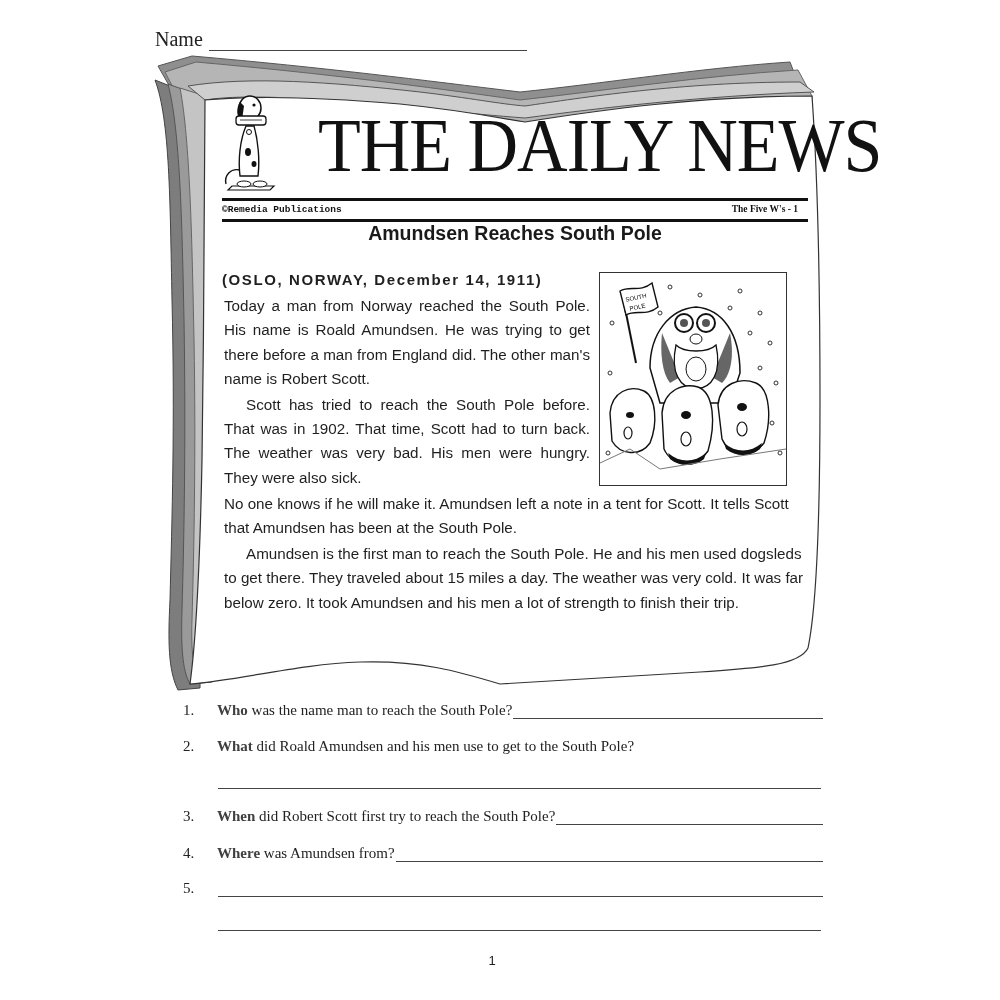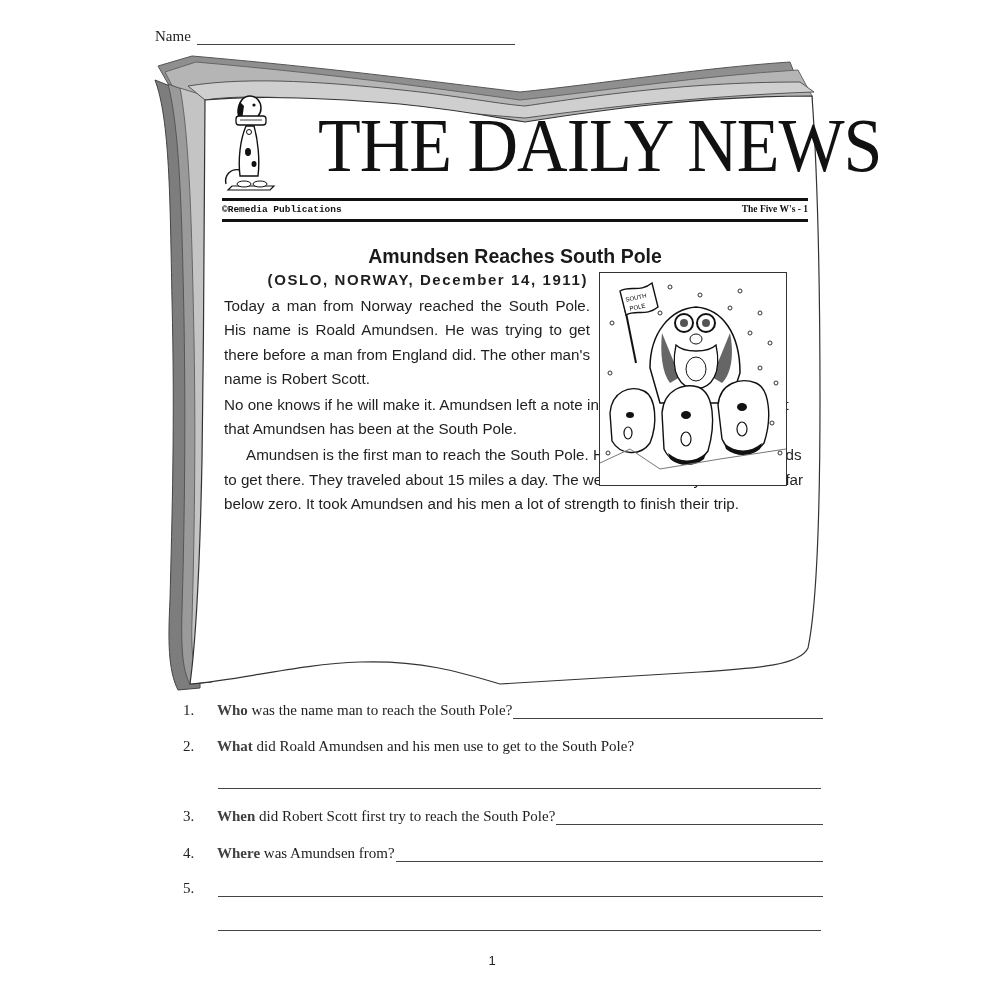--- a/index.html
+++ b/index.html
@@ -1,34 +1,34 @@
 <!DOCTYPE html>
 <html><head>
   <meta charset="utf-8">
   <style>
     html, body { margin: 0; padding: 0; background: #ffffff; }
     body { width: 1000px; height: 1000px; position: relative; overflow: hidden; font-family: "Liberation Sans", sans-serif; color: #1a1a1a; }
 
-    .name-line { position: absolute; left: 155px; top: 28px; font-family: "Liberation Serif", serif; font-size: 15px; color: #222; display: flex; align-items: flex-end; justify-content: center; }
+    .name-line { position: absolute; left: 155px; top: 28px; font-family: "Liberation Serif", serif; font-size: 20px; color: #222; display: flex; align-items: flex-end; justify-content: center; }
     .name-line .blank { display: inline-block; width: 318px; border-bottom: 1px solid #444; margin-left: 6px; height: 14px; }
 
     .paper-svg { position: absolute; left: 0; top: 0; width: 1000px; height: 720px; }
 
     .masthead-dog { position: absolute; left: 218px; top: 90px; width: 70px; height: 108px; }
     .masthead-title { position: absolute; left: 318px; top: 104px; width: 460px; font-family: "Liberation Serif", serif; font-size: 70px; line-height: 78px; letter-spacing: -1px; color: #111; transform: scaleY(1.08); transform-origin: left top; white-space: nowrap; }
     .rule-top { position: absolute; left: 222px; top: 198px; width: 586px; height: 3px; background: #111; }
     .rule-bottom { position: absolute; left: 222px; top: 219px; width: 586px; height: 3px; background: #111; }
     .pub-left { position: absolute; left: 222px; top: 204px; font-family: Liberation Mono, monospace; font-weight: bold; font-size: 9.5px; color: #111; }
-    .pub-right { position: absolute; right: 192px; top: 204px; font-family: "Liberation Serif", serif; font-weight: bold; font-size: 9.5px; color: #111; }
+    .pub-right { position: absolute; right: 202px; top: 204px; font-family: "Liberation Serif", serif; font-weight: bold; font-size: 9.5px; color: #111; }
 
-    .headline { position: absolute; left: 222px; top: 245px; width: 586px; text-align: center; font-weight: bold; font-size: 19.5px; color: #1a1a1a; }
+    .headline { position: absolute; left: 222px; top: 222px; width: 586px; text-align: center; font-weight: bold; font-size: 19.5px; color: #1a1a1a; }
 
     .article { position: absolute; left: 222px; top: 268px; width: 588px; font-size: 15.2px; line-height: 24.2px; color: #1f1f1f; }
     .article .narrow { width: 366px; text-align: justify; }
-    .article .dateline { font-weight: bold; letter-spacing: 1.6px; text-align: right; font-size: 15px; width: 366px; }
+    .article .dateline { font-weight: bold; letter-spacing: 1.6px; font-size: 15px; width: 366px; }
     .article p { margin: 2px; }
     .article .indent { text-indent: 22px; }
 
     .illustration { position: absolute; left: 599px; top: 272px; width: 186px; height: 212px; border: 1.5px solid #333; background: #fff; }
 
     .questions { position: absolute; left: 183px; top: 702px; width: 640px; font-family: "Liberation Serif", serif; font-size: 15px; color: #222; }
     .q-row { position: absolute; left: 0; width: 640px; display: flex; align-items: flex-end; }
     .q-num { width: 34px; display: inline-block; }
     .q-text b { font-weight: bold; color: #404040; }
     .q-fill { flex: 1; border-bottom: 1px solid #444; height: 14px; margin-left: 1px; }
@@ -78,20 +78,21 @@
 <div class="rule-top"></div>
 <div class="pub-left">©Remedia Publications</div>
 <div class="pub-right">The Five W's - 1</div>
 <div class="rule-bottom"></div>
 
 <div class="headline">Amundsen Reaches South Pole</div>
 
 <div class="article">
   <div class="dateline">(OSLO, NORWAY, December 14, 1911)</div>
   <p class="narrow">Today a man from Norway reached the South Pole. His name is Roald Amundsen. He was trying to get there before a man from England did. The other man's name is Robert Scott.</p>
+  <p class="narrow indent">Scott has tried to reach the South Pole before. That was in 1902. That time, Scott had to turn back. The weather was very bad. His men were hungry. They were also sick.</p>
   <p>No one knows if he will make it. Amundsen left a note in a tent for Scott. It tells Scott that Amundsen has been at the South Pole.</p>
   <p class="indent">Amundsen is the first man to reach the South Pole. He and his men used dogsleds to get there. They traveled about 15 miles a day. The weather was very cold. It was far below zero. It took Amundsen and his men a lot of strength to finish their trip.</p>
 </div>
 
 <div class="illustration">
   <svg width="186" height="212" viewBox="0 0 186 212">
 
     <g fill="none" stroke="#333" stroke-width="1">
       <circle cx="70" cy="14" r="2"></circle>
         <circle cx="100" cy="22" r="2"></circle>

